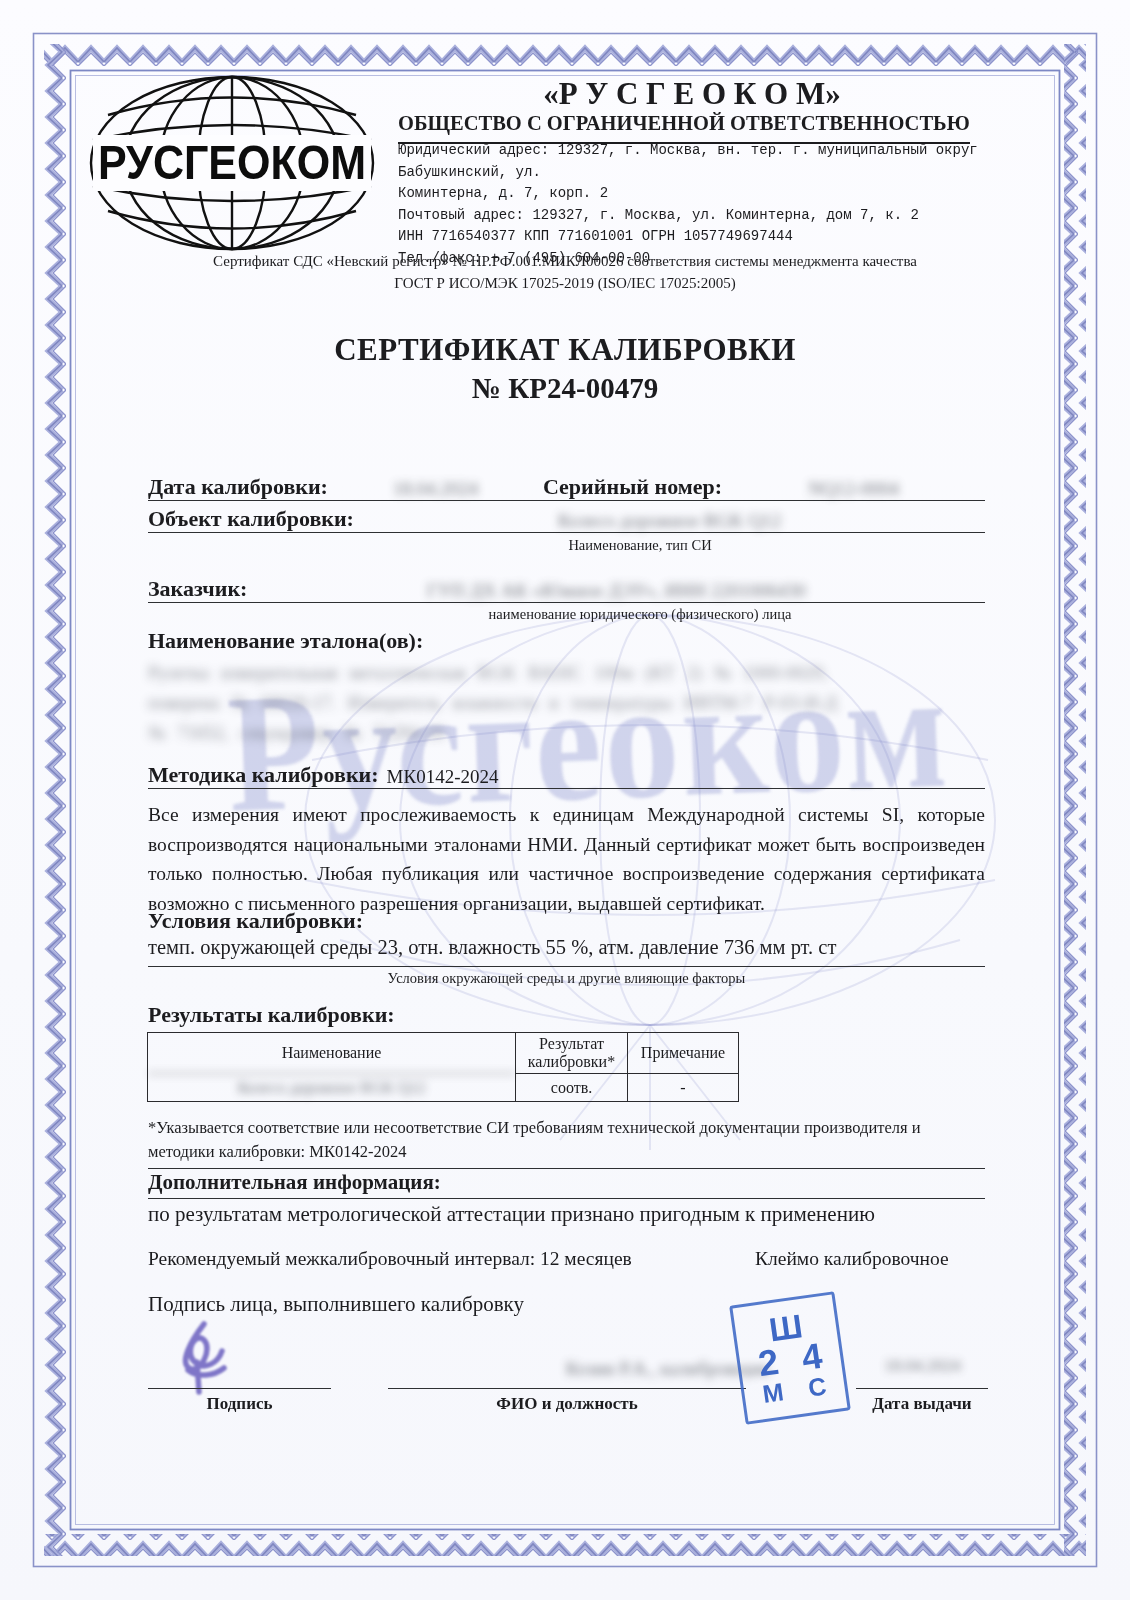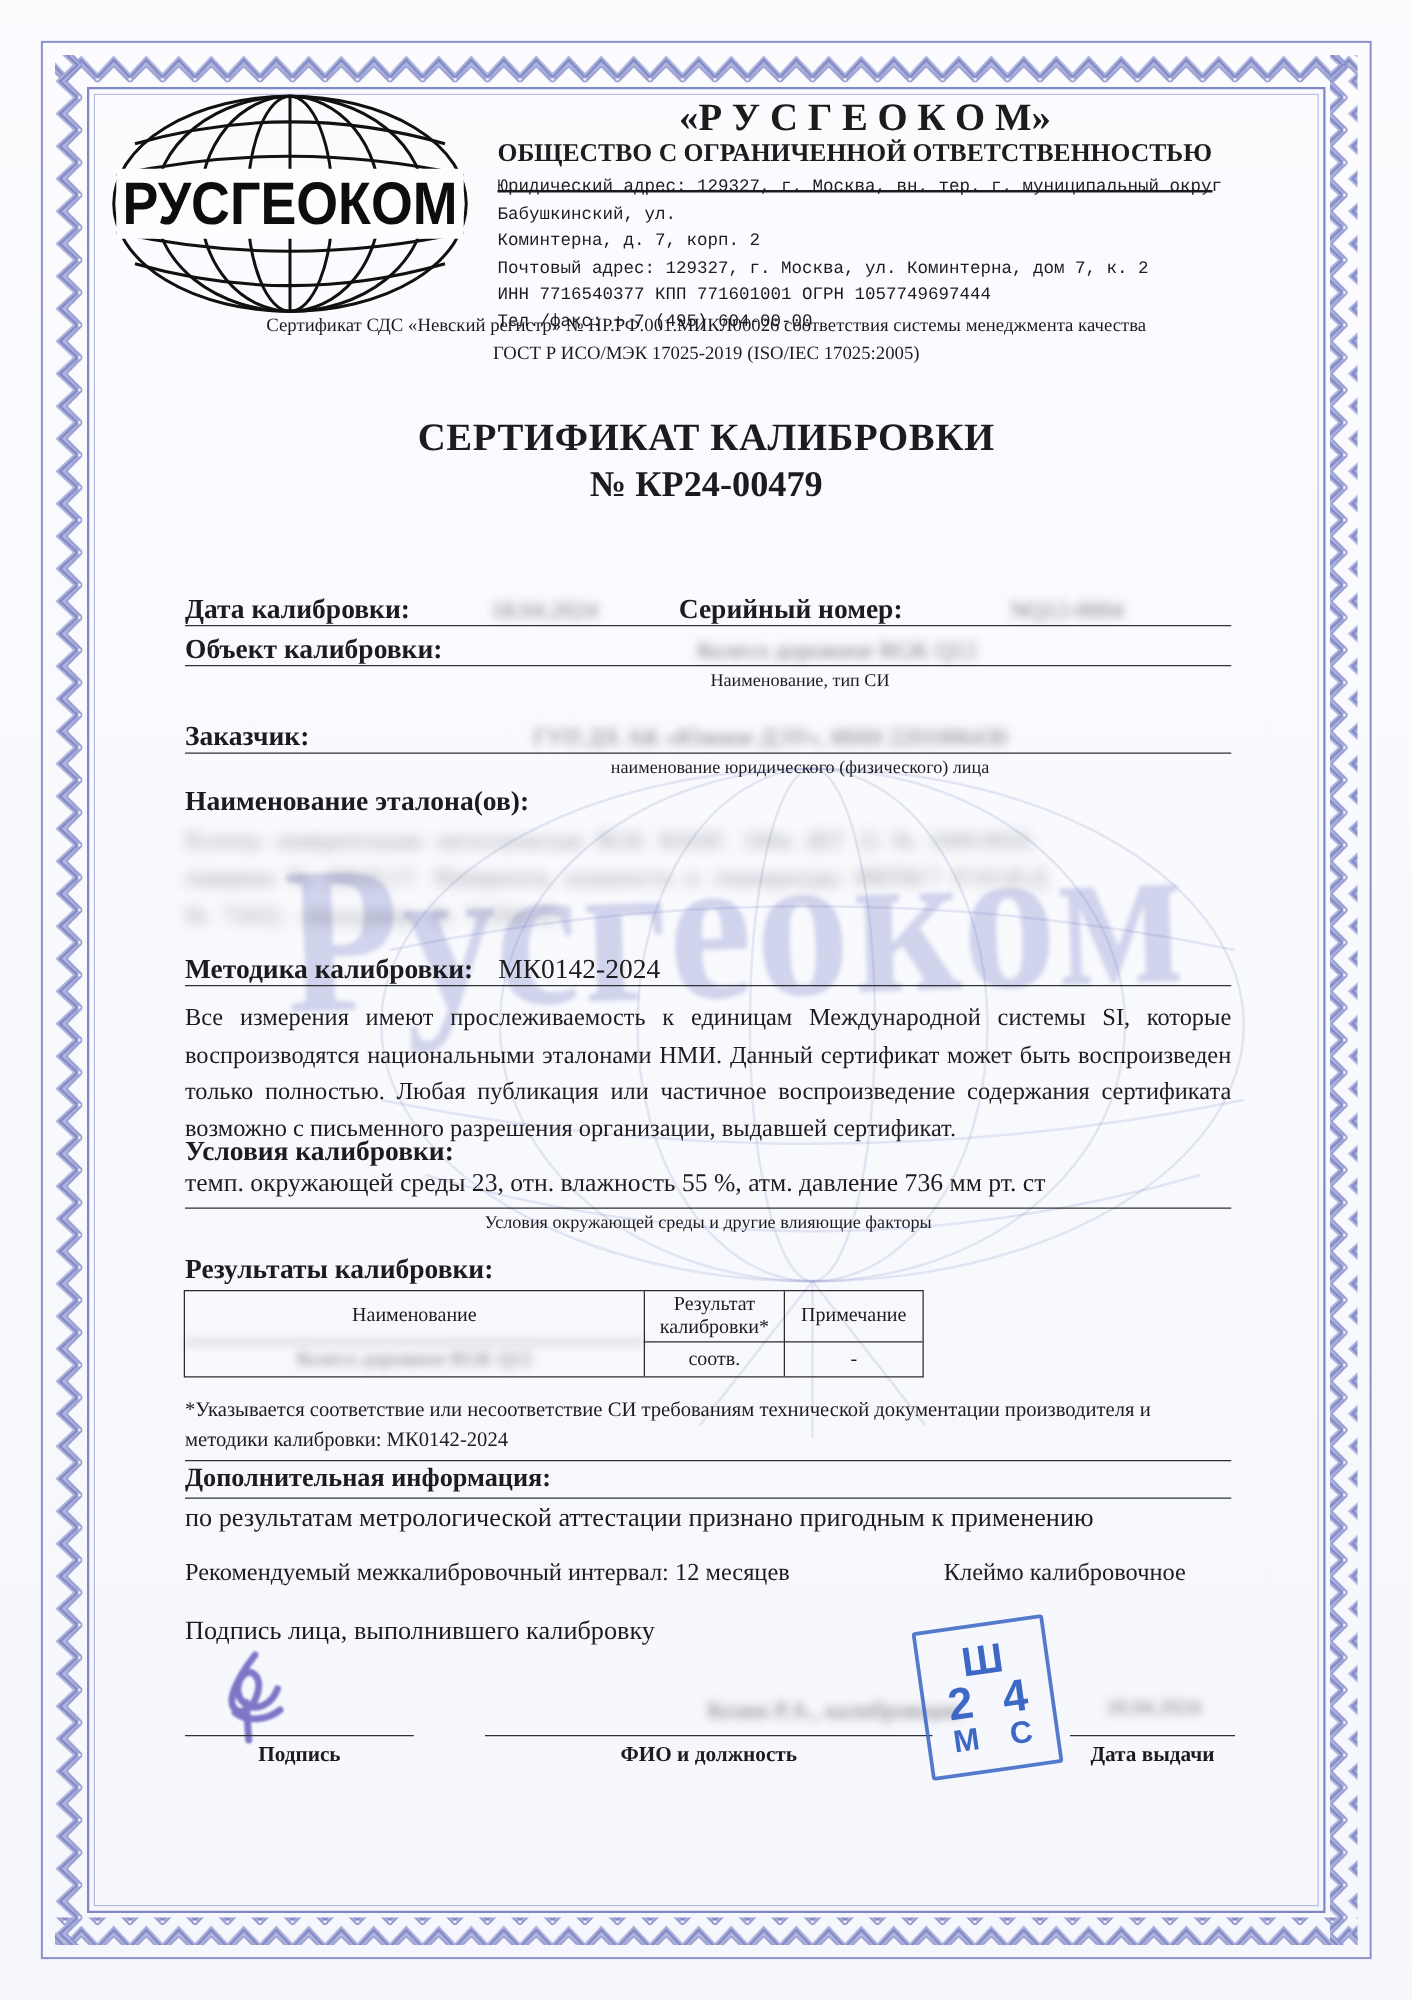--- a/index.html
+++ b/index.html
@@ -11,21 +11,21 @@
   .page{position:relative;width:1130px;height:1600px;overflow:hidden;
         background:linear-gradient(180deg,#fcfcff 0%,#f8f9fd 60%,#f6f7fc 100%);}
   .abs{position:absolute;}
   .ctr{text-align:center;}
   .blur{filter:blur(4px);opacity:.7;color:#3c4048;}
   .blur2{filter:blur(5px);opacity:.6;color:#4a4e58;}
 
   
   .hdr-title{left:398px;top:76px;width:588px;font-size:31px;font-weight:bold;text-align:center;white-space:nowrap;}
   .hdr-org{left:398px;top:112px;width:588px;font-size:20.5px;font-weight:bold;white-space:nowrap;}
-  .hdr-org span{border-bottom:2px solid #1c1c1f;padding-bottom:18px;}
+  .hdr-org span{border-bottom:2px solid #1c1c1f;padding-bottom:8px;}
   .hdr-addr{left:398px;top:140px;width:600px;font-size:14px;line-height:21.5px;font-family:Liberation Mono, monospace;}
   .accred{left:75px;top:250px;width:980px;font-size:15px;line-height:22px;text-align:center;}
 
   .doc-title{left:75px;top:332px;width:980px;text-align:center;font-size:31px;font-weight:bold;letter-spacing:.5px;}
   .doc-number{left:75px;top:372px;width:980px;text-align:center;font-size:29px;font-weight:bold;}
 
   .content{left:148px;width:837px;}
   .rule{border-bottom:1.8px solid #2e3033;}
   .lbl{font-size:22px;font-weight:bold;white-space:nowrap;}
   .cap{font-size:14.5px;text-align:center;}
@@ -152,21 +152,21 @@
 
   <div class="abs content lbl" style="top:628px">Наименование эталона(ов):</div>
   <div class="abs content" style="top:658px;font-size:18.5px;line-height:30px;word-spacing:7px">
     <div class="blur2">Рулетка измерительная металлическая RGK BASIC 100м (КТ 2) № 1000-0029,</div>
     <div class="blur2">поверена № 68026-17. Измеритель влажности и температуры ИВТМ-7 Р-03-И-Д</div>
     <div class="blur2">№ 71652, секундомер № 71294-18</div>
   </div>
 
   <div class="abs content rule row-flex" style="top:752px;height:36px">
     <div class="lbl">Методика калибровки:</div>
-    <div style="font-size:22px;margin-left:20px">МК0142-2024</div>
+    <div style="font-size:19px;margin-left:8px">МК0142-2024</div>
   </div>
 
   <div class="abs content" style="top:800px;font-size:19.5px;line-height:29.5px;text-align:justify">Все измерения имеют прослеживаемость к единицам Международной системы SI, которые воспроизводятся национальными эталонами НМИ. Данный сертификат может быть воспроизведен только полностью. Любая публикация или частичное воспроизведение содержания сертификата возможно с письменного разрешения организации, выдавшей сертификат.</div>
 
   <div class="abs content lbl" style="top:908px">Условия калибровки:</div>
   <div class="abs content rule" style="top:936px;height:30px;font-size:20.5px">темп. окружающей среды 23, отн. влажность 55 %, атм. давление 736 мм рт. ст</div>
   <div class="abs cap content" style="top:970px">Условия окружающей среды и другие влияющие факторы</div>
 
   <div class="abs content lbl" style="top:1002px">Результаты калибровки:</div>
   <div class="abs table" style="left:147px;top:1032px">

